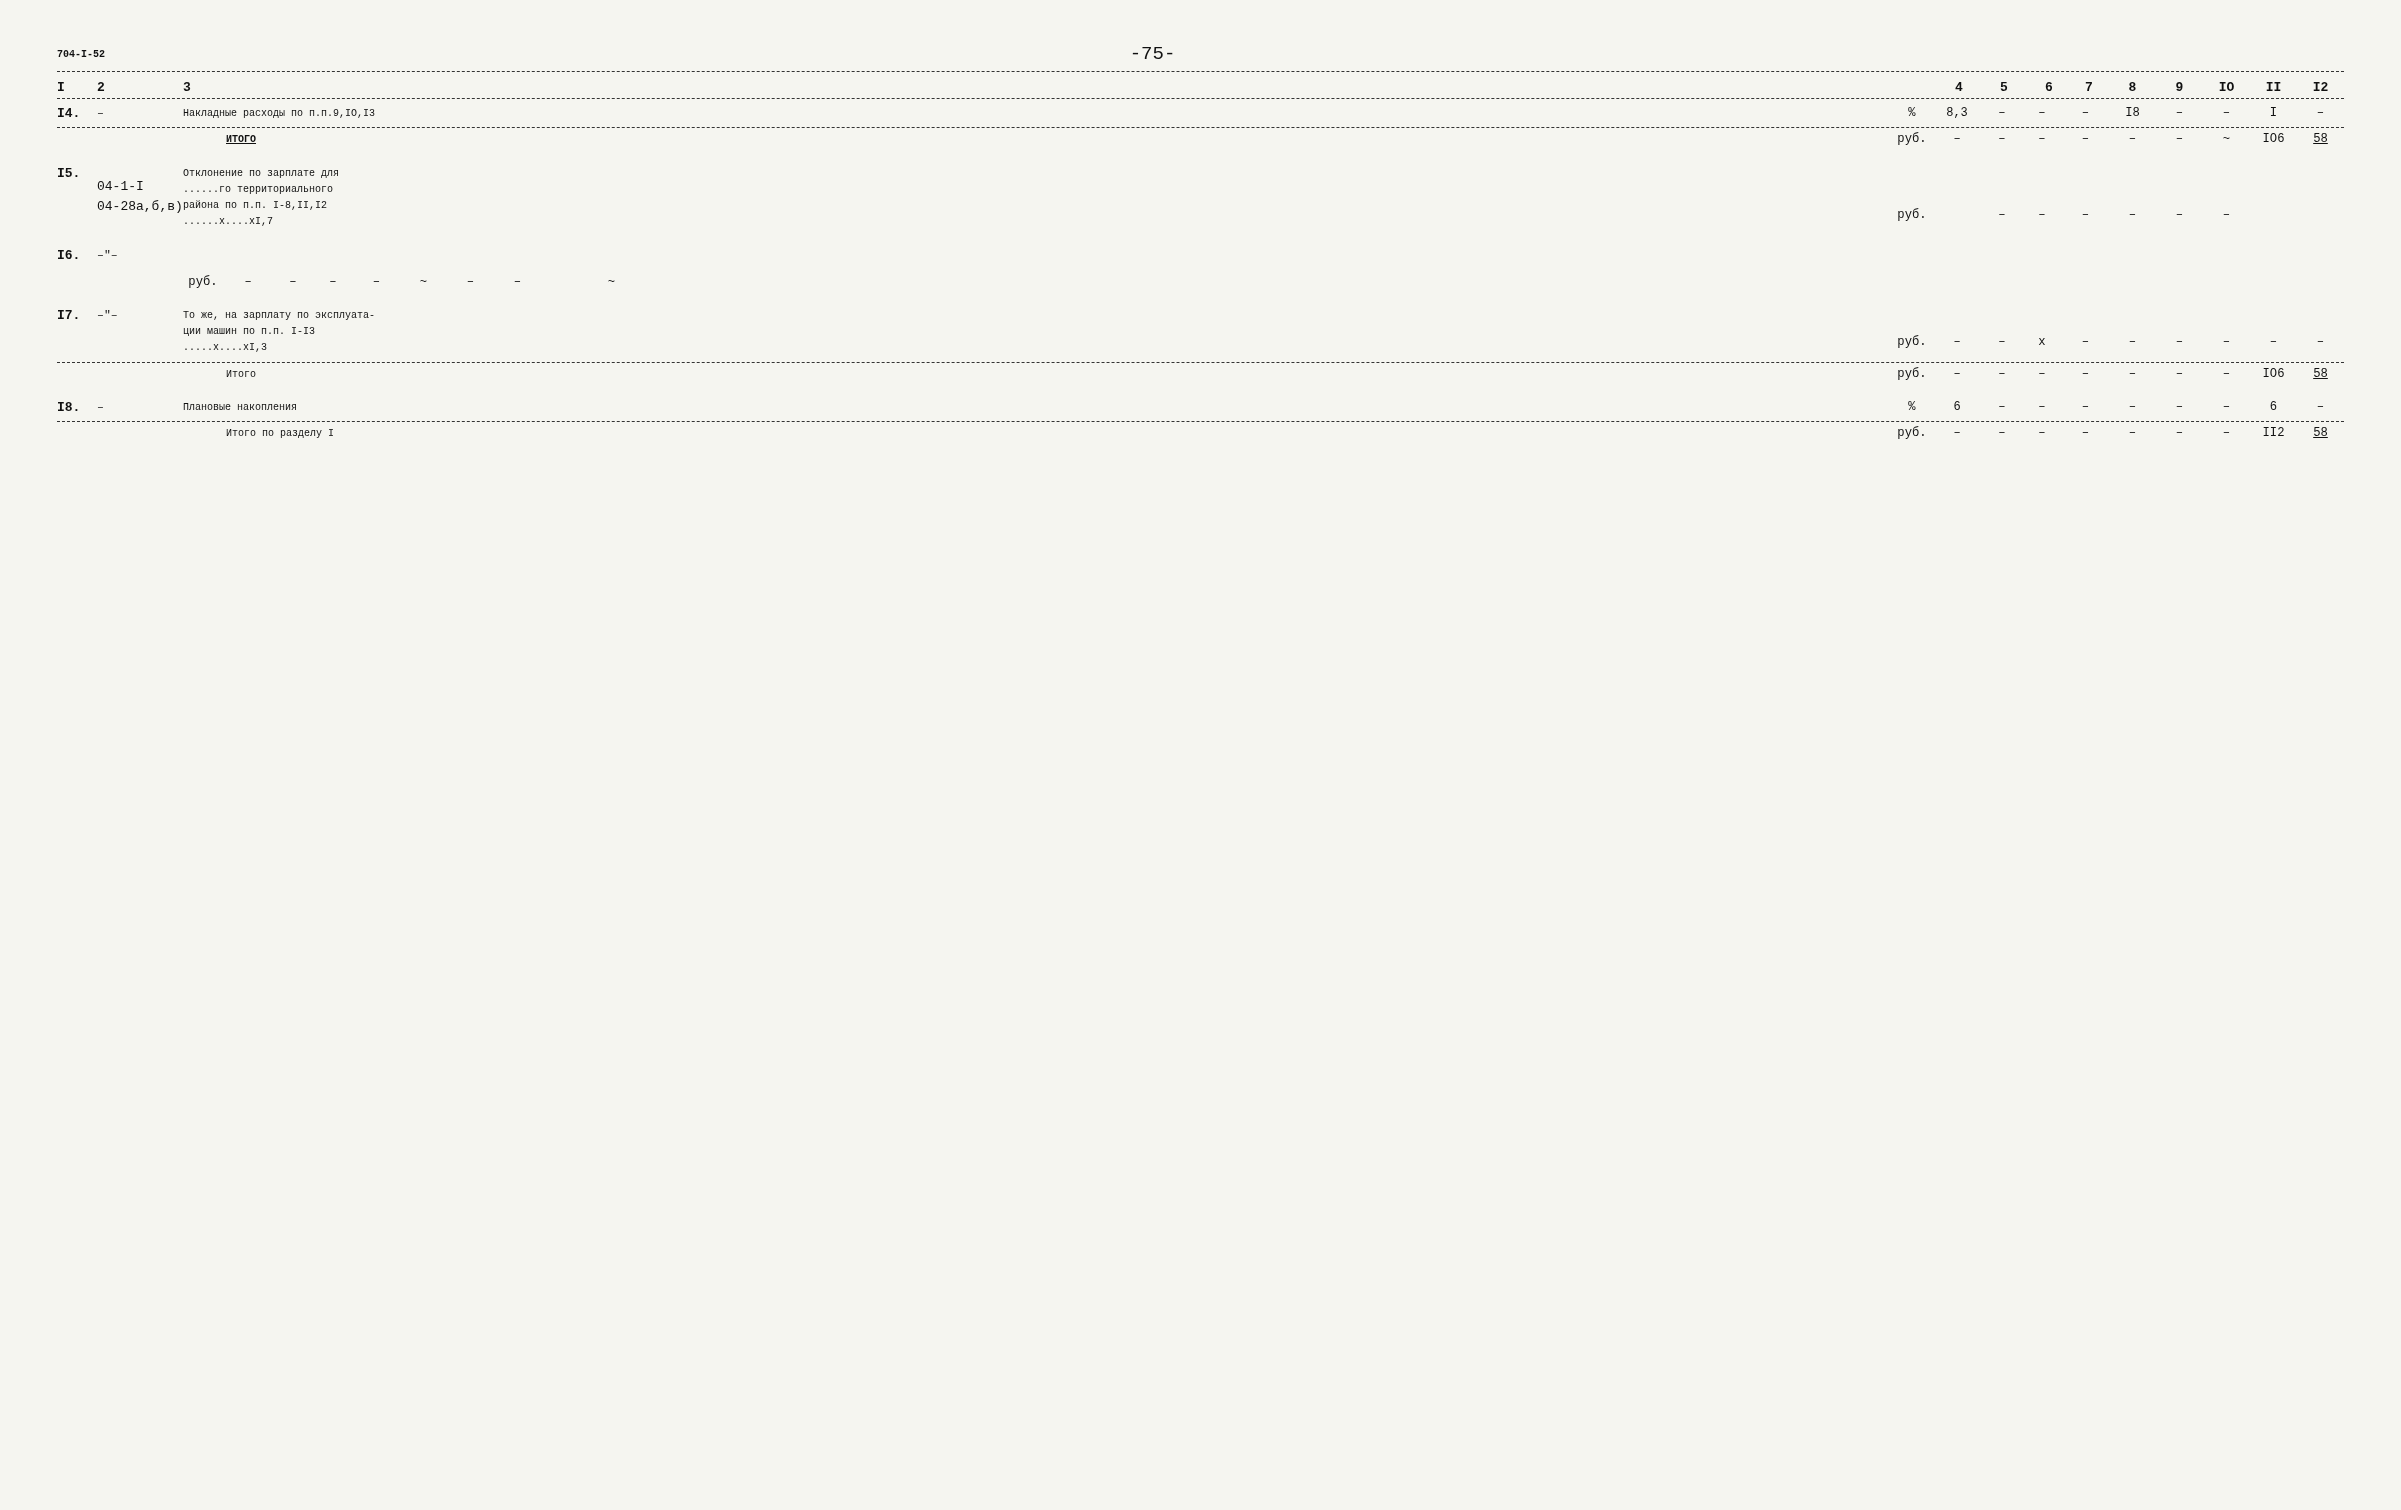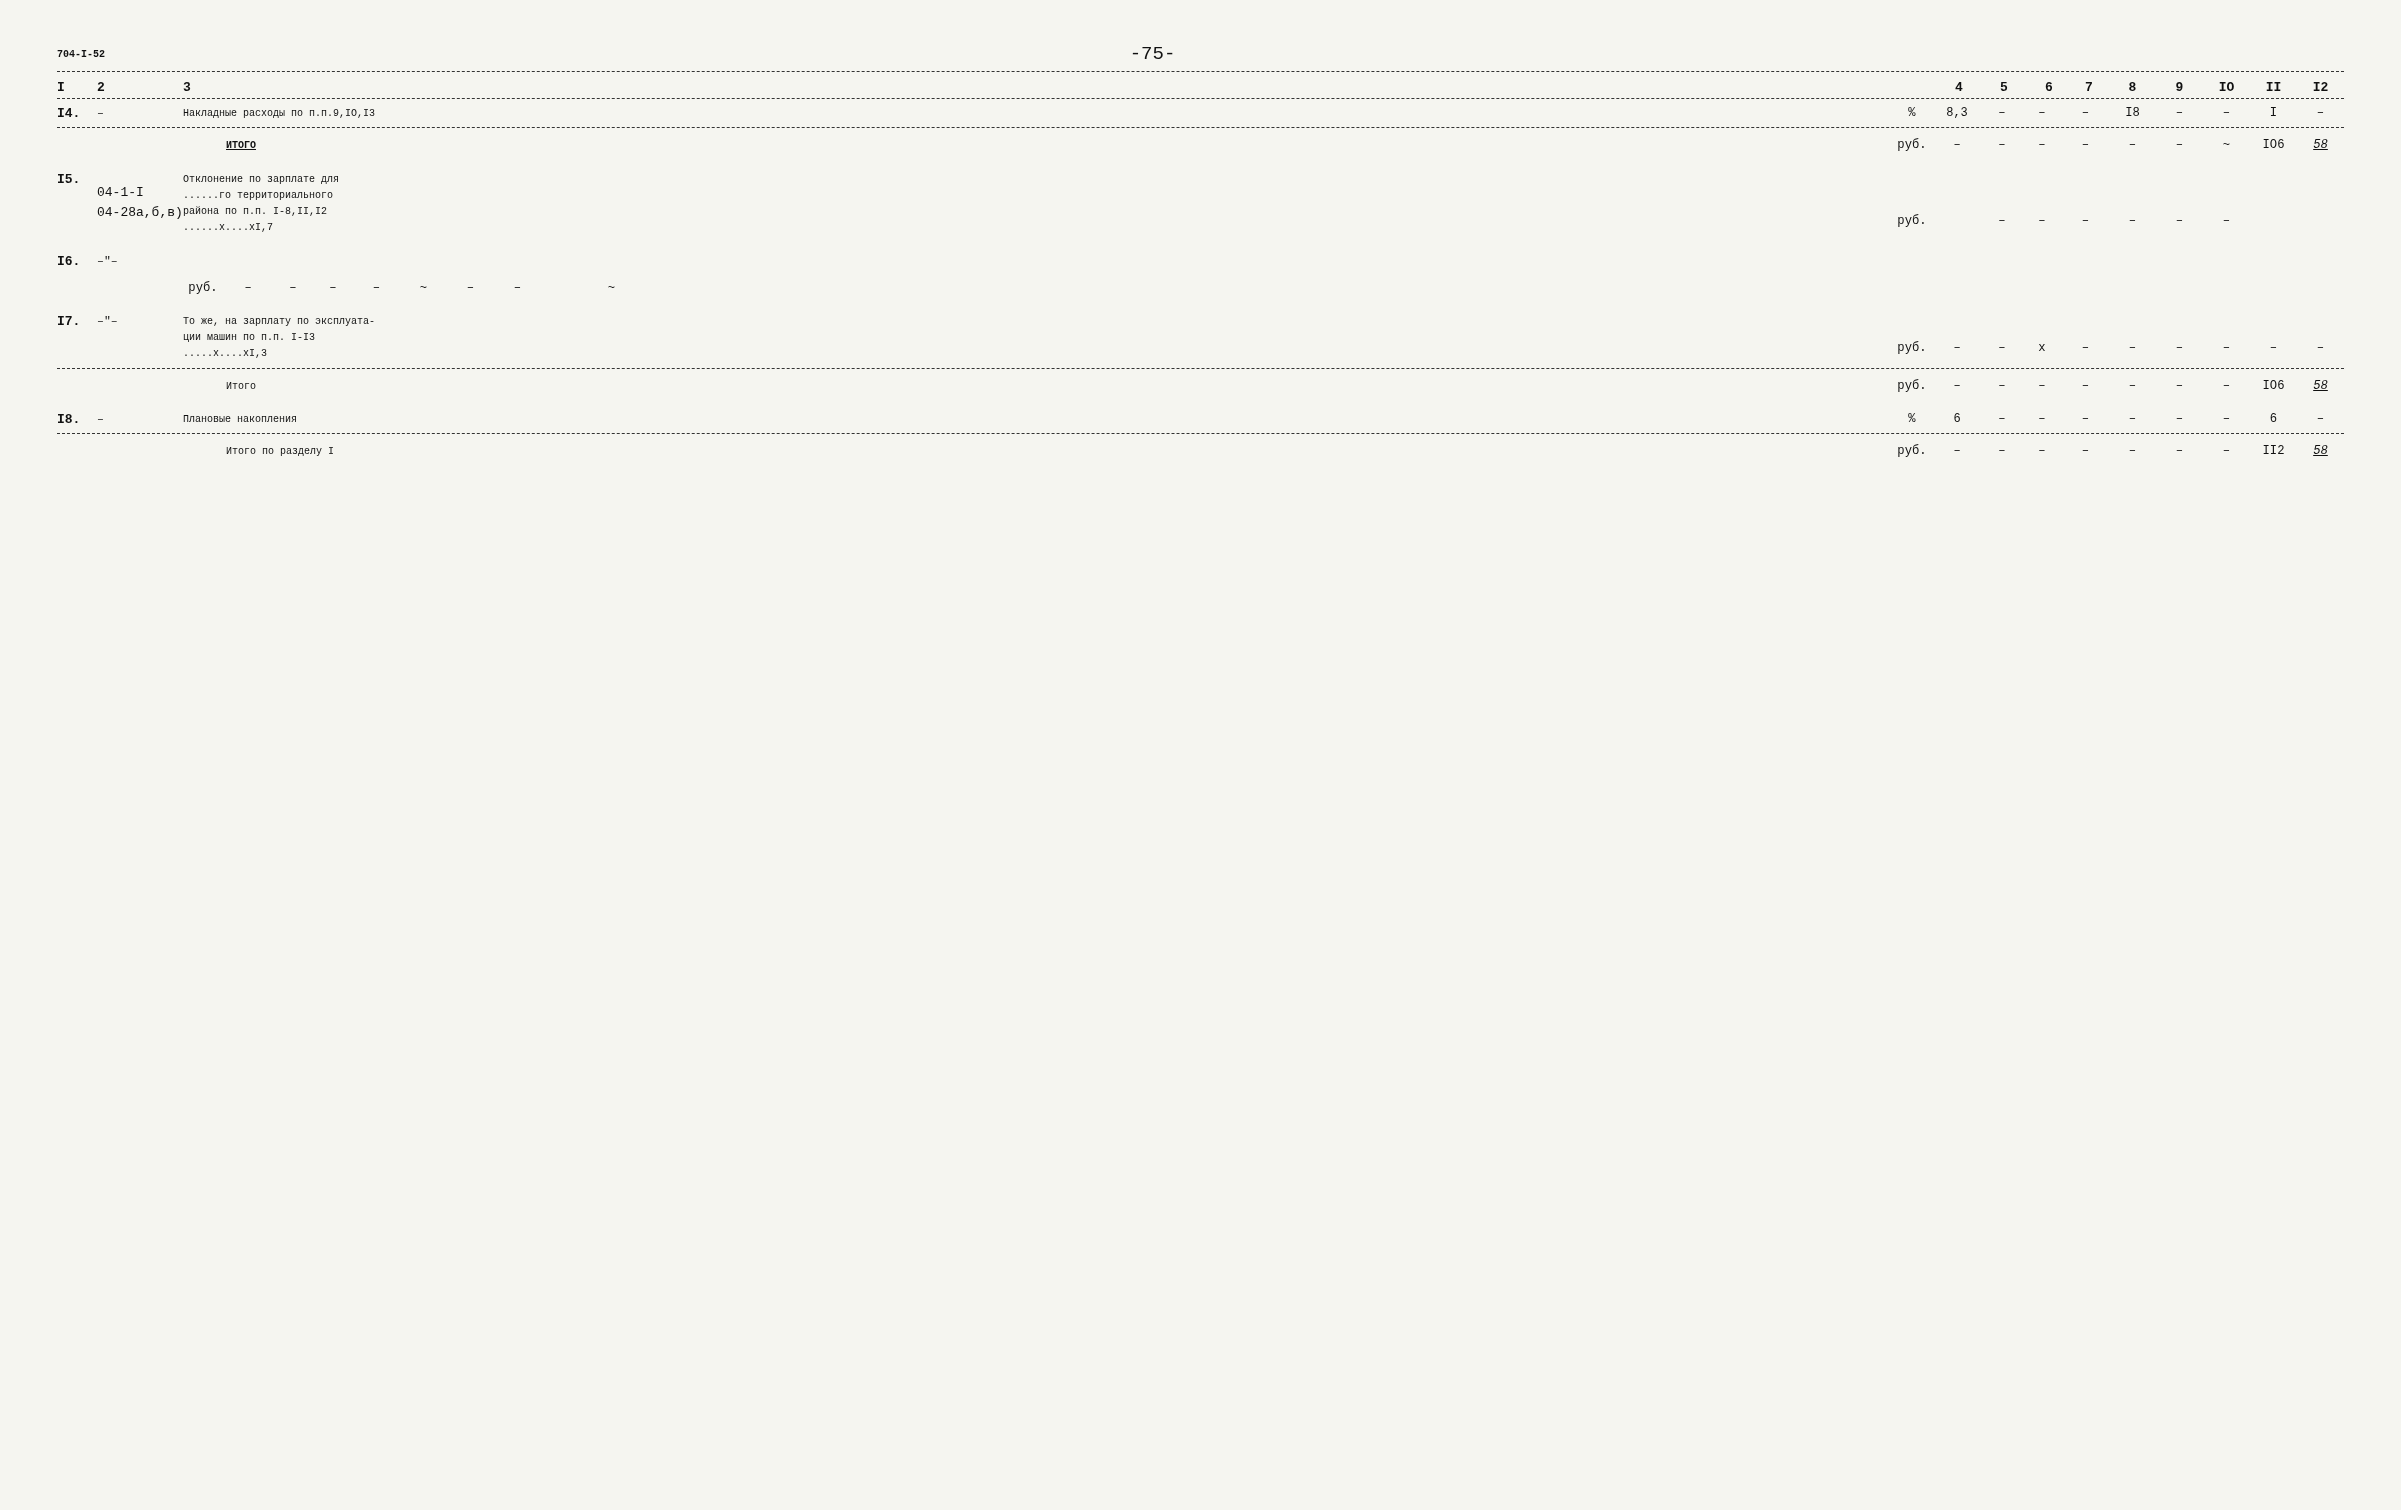--- a/index.html
+++ b/index.html
@@ -53,38 +53,38 @@
 
     .row {
       display: flex;
       align-items: flex-start;
       padding: 4.3px 0;
       font-size: 13px;
     }
     .row.subtotal {
       border-top: 0.7px dashed #333;
       margin-top: 1.4px;
-      padding-top: 10px;
+      padding-top: 4px;
     }
 
     .cell-num { width: 40px; font-weight: bold; }
     .cell-code { width: 86px; font-size: 11.5px; }
     .cell-desc { flex: 1; font-size: 10px; line-height: 1.5; }
     .cell-unit { width: 40px; text-align: center; font-size: 12.2px; }
     .cell-val { width: 50px; text-align: center; font-size: 12px; }
     .cell-c5 { width: 40px; text-align: center; font-size: 12.2px; }
     .cell-c6 { width: 40px; text-align: center; font-size: 12.2px; }
     .cell-c7 { width: 47px; text-align: center; font-size: 12.2px; }
     .cell-c8 { width: 47px; text-align: center; font-size: 12.2px; }
     .cell-c9 { width: 47px; text-align: center; font-size: 12.2px; }
     .cell-c10 { width: 47px; text-align: center; font-size: 12.2px; }
     .cell-c11 { width: 47px; text-align: center; font-size: 12.2px; }
     .cell-c12 { width: 47px; text-align: center; font-size: 12.2px; }
 
-    .underline { text-decoration: underline; font-style: italic; }
+    .underline { text-decoration: underline; }
   </style>
 </head>
 <body>
 
 <div>
 
   <div class="page-header">
     <span class="page-id">704-I-52</span>
     <span class="page-num">-75-</span>
     <span style="width:144px;"></span>

